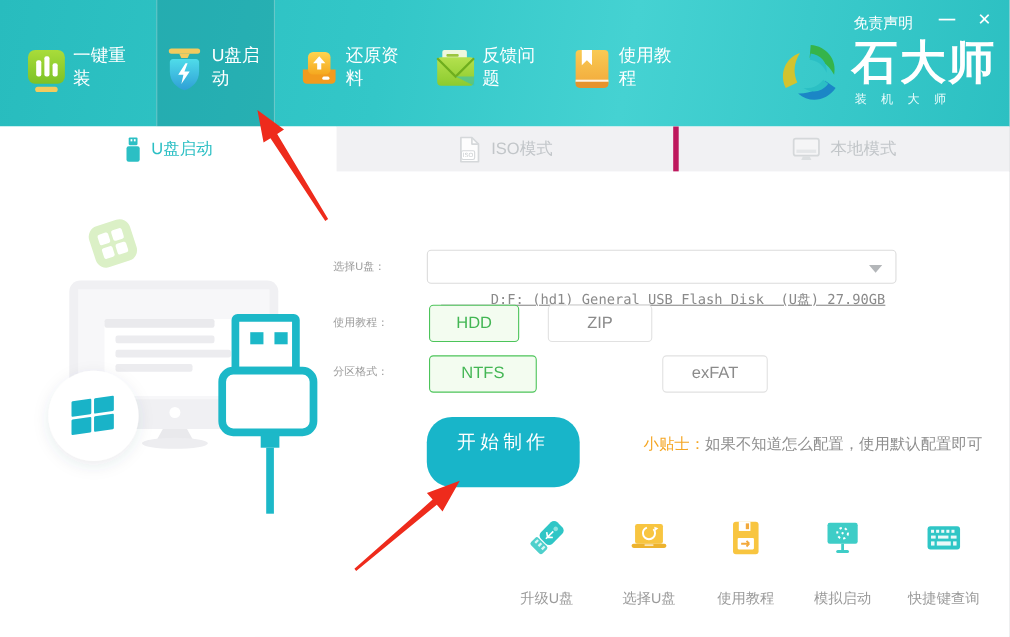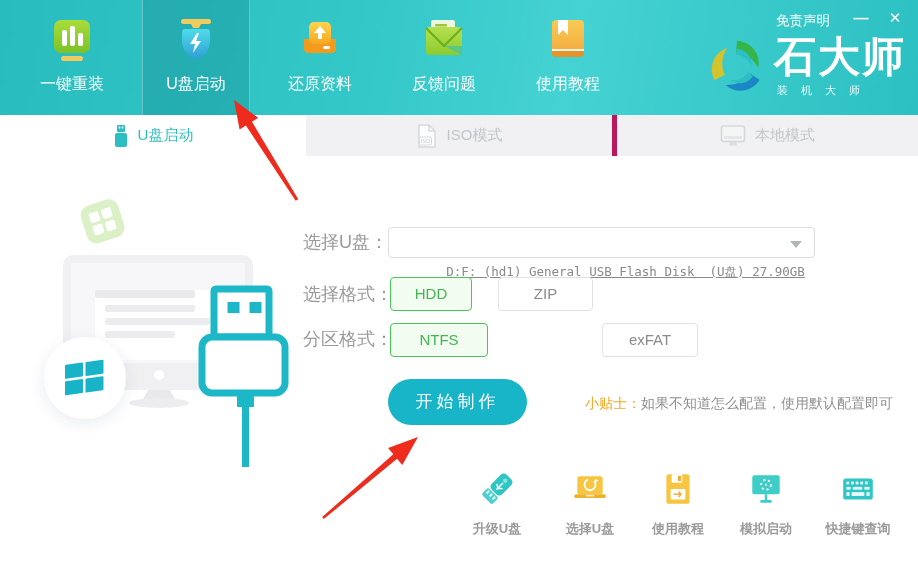--- a/index.html
+++ b/index.html
@@ -6,21 +6,21 @@
   *{box-sizing:border-box;}
   .window{
     position:relative;width:918px;height:579px;overflow:hidden;background:#fff;
     font-family:"Liberation Sans","DejaVu Sans",sans-serif;
     -webkit-font-smoothing:antialiased;
   }
   
   .header{position:absolute;top:0;left:0;width:918px;height:115px;
     background:linear-gradient(100deg,#28bcbe 0%,#33c7c8 38%,#45d2d2 62%,#2cc0c2 100%);}
   .nav{position:absolute;left:18px;top:0;display:flex;height:115px;}
-  .nav-item{width:108px;margin-right:16px;height:115px;display:flex;flex-direction:column;align-items:center;cursor:pointer;}
+  .nav-item{width:108px;margin-right:16px;height:115px;display:flex;flex-direction:row;align-items:center;cursor:pointer;}
   .nav-item .nav-icon{margin-top:15px;width:52px;height:52px;}
   .nav-item .nav-label{margin-top:7px;color:#fff;font-size:16px;}
   .nav-item.active{background:rgba(8,104,112,0.22);
     border-left:1px solid rgba(255,255,255,0.30);border-right:1px solid rgba(255,255,255,0.30);}
   .disclaimer{position:absolute;top:12px;right:88px;color:#fff;font-size:13.5px;cursor:pointer;}
   .win-btn{position:absolute;top:9px;color:#fff;cursor:pointer;width:22px;text-align:center;font-size:15px;font-weight:bold;}
   .win-btn.min{right:46px;letter-spacing:0;}
   .win-btn.close{right:12px;}
   .brand{position:absolute;right:12px;top:36px;display:flex;align-items:center;}
   .brand-text{margin-left:7px;}
@@ -28,36 +28,36 @@
   .brand-sub{color:#eafcfc;font-size:11px;letter-spacing:13px;margin-top:5px;padding-left:3px;white-space:nowrap;}
   
   .tabbar{position:absolute;top:115px;left:0;width:918px;height:41px;display:flex;}
   .tab{width:306px;height:41px;display:flex;align-items:center;justify-content:center;
     background:#f1f1f3;color:#c2c6c9;font-size:15px;gap:9px;cursor:pointer;}
   .tab.active{background:#fff;color:#2bbfc4;}
   .tab.t3{border-left:5px solid #be185d;}
   
   .content{position:absolute;top:156px;left:0;width:918px;height:423px;background:#fff;}
   .illustration{position:absolute;left:30px;top:19px;}
-  .lbl{position:absolute;color:#9b9b9b;font-size:18px;}
+  .lbl{position:absolute;color:#9b9b9b;font-size:10px;}
   .select{position:absolute;left:388px;top:71px;width:427px;height:31px;border:1px solid #dcdcdc;border-radius:4px;
     background:#fff;color:#8a8a8a;font-size:12.5px;line-height:29px;padding-left:12px;
     font-family:"DejaVu Sans Mono","Liberation Mono",monospace;white-space:pre;cursor:pointer;text-decoration:underline;}
   .caret{position:absolute;right:12px;top:13px;width:0;height:0;
     border-left:6px solid transparent;border-right:6px solid transparent;border-top:7px solid #b3b6b9;}
   .opt{position:absolute;height:34px;border:1px solid #e1e1e1;border-radius:4px;background:#fff;
     color:#8b8b8b;font-size:15px;text-align:center;line-height:32px;cursor:pointer;}
   .opt.selected{border-color:#4cc45a;color:#43b654;background:#f3fcf0;}
-  .start-btn{position:absolute;left:388px;top:223px;width:139px;height:46px;border-radius:23px;
+  .start-btn{position:absolute;left:388px;top:223px;width:139px;height:64px;border-radius:23px;
     background:#18b5c9;color:#fff;font-size:17px;letter-spacing:4px;line-height:46px;text-align:center;cursor:pointer;}
   .tip{position:absolute;left:545px;top:239px;font-size:14px;white-space:nowrap;}
   .tip .tip-label{color:#f5a623;margin-left:40px;}
   .tip .tip-text{color:#8f8f8f;}
   .tool{position:absolute;top:314px;width:90px;text-align:center;cursor:pointer;}
-  .tool .tool-label{margin-top:8px;font-size:13px;color:#9a9a9a;font-weight:bold;}
+  .tool .tool-label{margin-top:22px;font-size:13px;color:#9a9a9a;}
   .arrow{position:absolute;z-index:40;pointer-events:none;}
 </style>
 </head>
 <body>
 
 <div class="window">
 
   <div class="header">
     <div class="nav">
 
@@ -244,21 +244,21 @@
         <rect x="212" y="232" width="7" height="60" fill="#1cb8c8"></rect>
       </g>
     </svg>
 
     <span class="lbl" style="left:303px;top:71px;line-height:31px;">选择U盘：</span>
     <div class="select">
       <span>D:F: (hd1) General USB Flash Disk  (U盘) 27.90GB</span>
       <span class="caret"></span>
     </div>
 
-    <span class="lbl" style="left:303px;top:121px;line-height:34px;">选择格式：</span>
+    <span class="lbl" style="left:303px;top:121px;line-height:34px;">使用教程：</span>
     <div class="opt selected" style="left:390px;top:121px;width:82px;">HDD</div>
     <div class="opt" style="left:498px;top:121px;width:95px;">ZIP</div>
 
     <span class="lbl" style="left:303px;top:167px;line-height:34px;font-family:Liberation Mono, monospace;">分区格式：</span>
     <div class="opt selected" style="left:390px;top:167px;width:98px;">NTFS</div>
     <div class="opt" style="left:602px;top:167px;width:96px;">exFAT</div>
 
     <div class="start-btn">开始制作</div>
     <div class="tip">
       <span class="tip-label">小贴士：</span><span class="tip-text">如果不知道怎么配置，使用默认配置即可</span>

